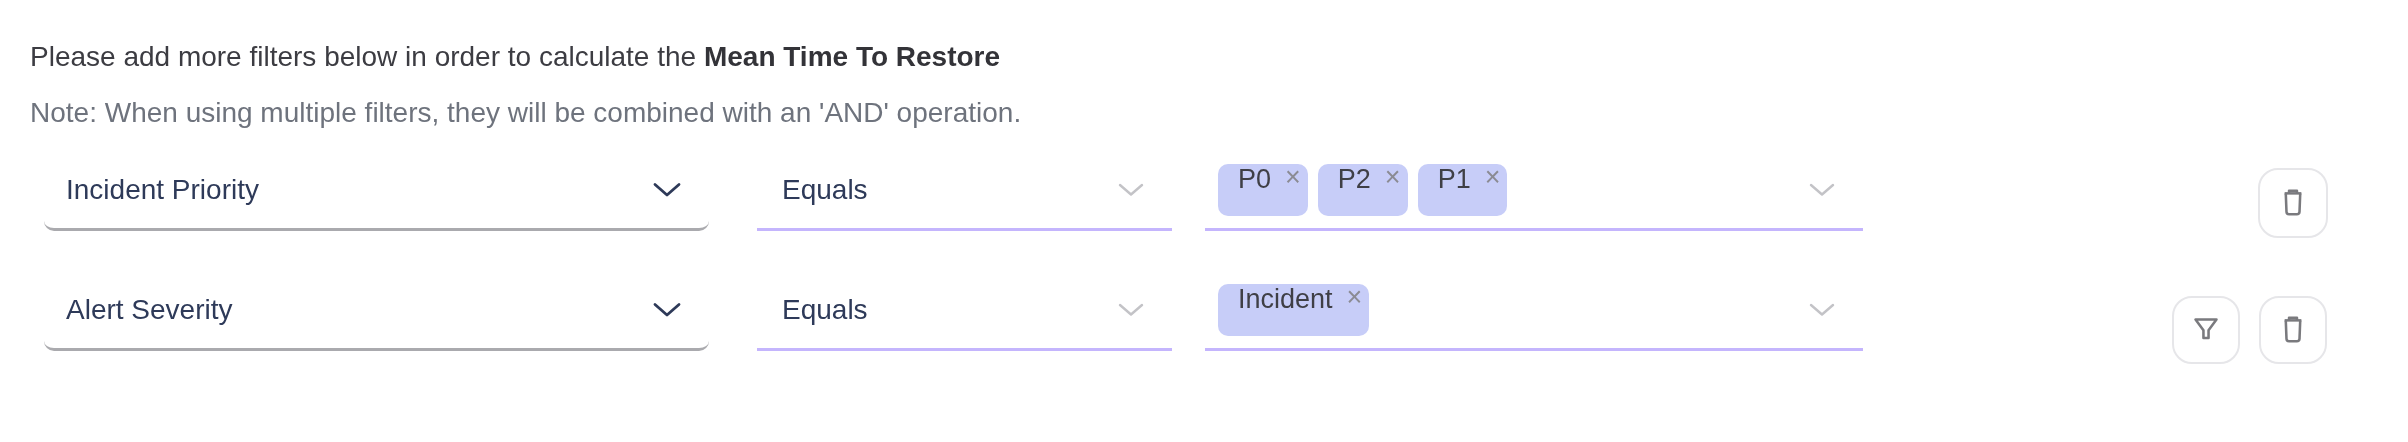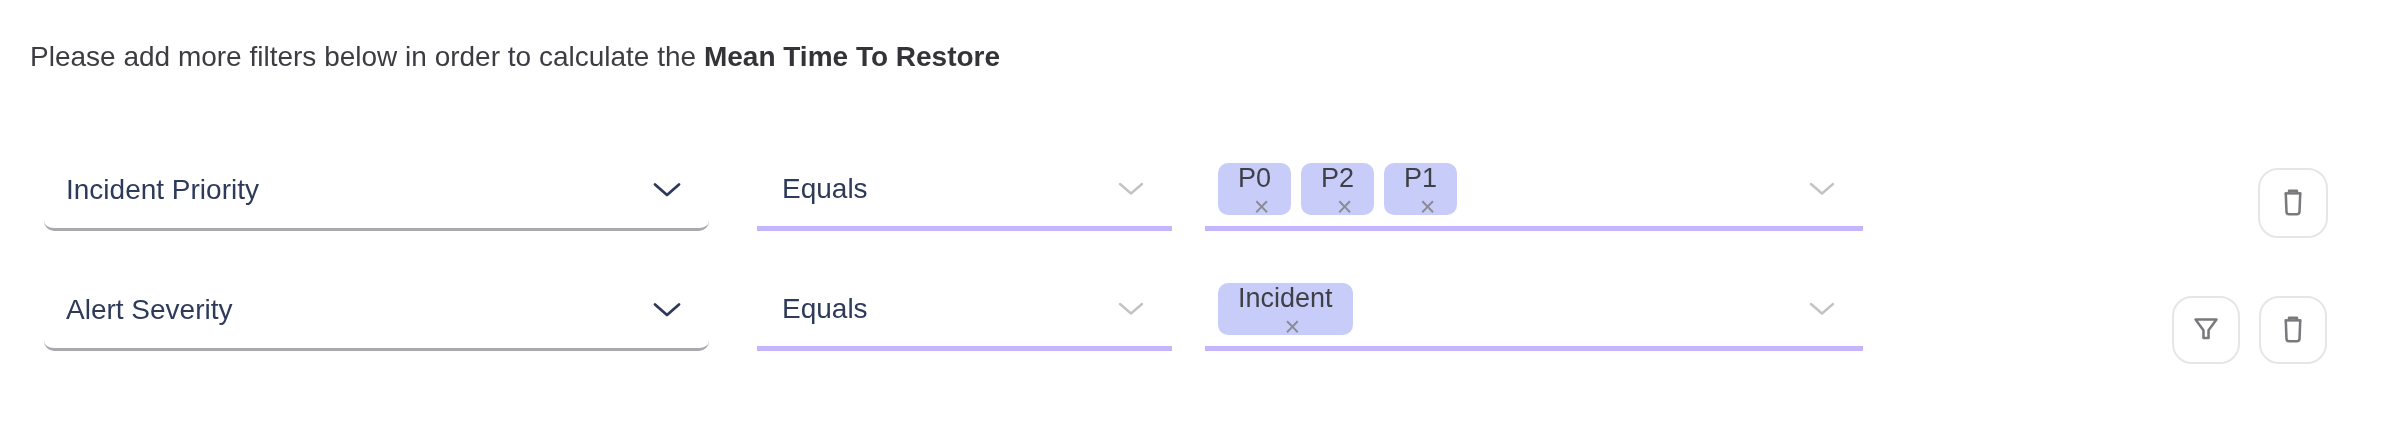--- a/index.html
+++ b/index.html
@@ -35,21 +35,21 @@
   }
 
   
   .field {
     position: absolute;
     height: 80px;
     display: flex;
     align-items: center;
   }
   .u-soft { border-bottom: 3px solid #aaaaae; border-radius: 0 0 10px 10px; }
-  .u-hard { border-bottom: 5px solid #c4b5fd; }
+  .u-hard { border-bottom: 3px solid #c4b5fd; }
 
   .row1 .field { top: 151px; }
   .row2 .field { top: 271px; }
 
   .f-field { left: 44px;  width: 665px; }
   .f-op    { left: 757px; width: 415px; }
   .f-val   { left: 1205px; width: 658px; padding-left: 13px; }
 
   .flabel {
     font-size: 28px;
@@ -66,29 +66,28 @@
     transform: translateY(-50%);
   }
   .chev polyline { fill: none; stroke-linecap: round; stroke-linejoin: round; }
   .chev-dark polyline  { stroke: #2e3a59; stroke-width: 2.8; }
   .chev-light polyline { stroke: #c3c3c7; stroke-width: 2.4; }
 
   
   .tags { display: flex; align-items: center; gap: 10px; }
   .tag {
     display: flex;
-    align-items: center;
+    align-items: flex-start;
     height: 52px;
     background: #c7cdf8;
     border-radius: 10px;
-    padding: 0 20px 0 20px;
+    padding: 0 7px 0 20px;
     font-size: 27px;
     color: #3f3f46;
     white-space: nowrap;
-    flex-direction: column;
   }
   .tag-x {
     margin-left: 14px;
     color: #8b8b93;
     font-size: 27px;
     line-height: 1;
     cursor: pointer;
   }
 
   
@@ -112,20 +111,21 @@
   .icon-btn svg { display: block; }
   .icon-btn path { fill: none; stroke: #7a7a7e; stroke-width: 1.8; stroke-linejoin: round; }
 </style>
 </head>
 <body>
 
 <div class="page">
 
   <p class="intro"><span>Please add more filters below in order to calculate the </span><strong>Mean Time To Restore</strong></p>
 
+  <p class="note">Note: When using multiple filters, they will be combined with an 'AND' operation.</p>
 
   <div class="row1">
 
     <div class="field f-field u-soft">
       <span class="flabel">Incident Priority</span>
       <svg class="chev chev-dark" width="28" height="16" viewBox="0 0 28 16">
           <polyline points="2,2.5 14,13 26,2.5"></polyline>
         </svg>
     </div>
 

